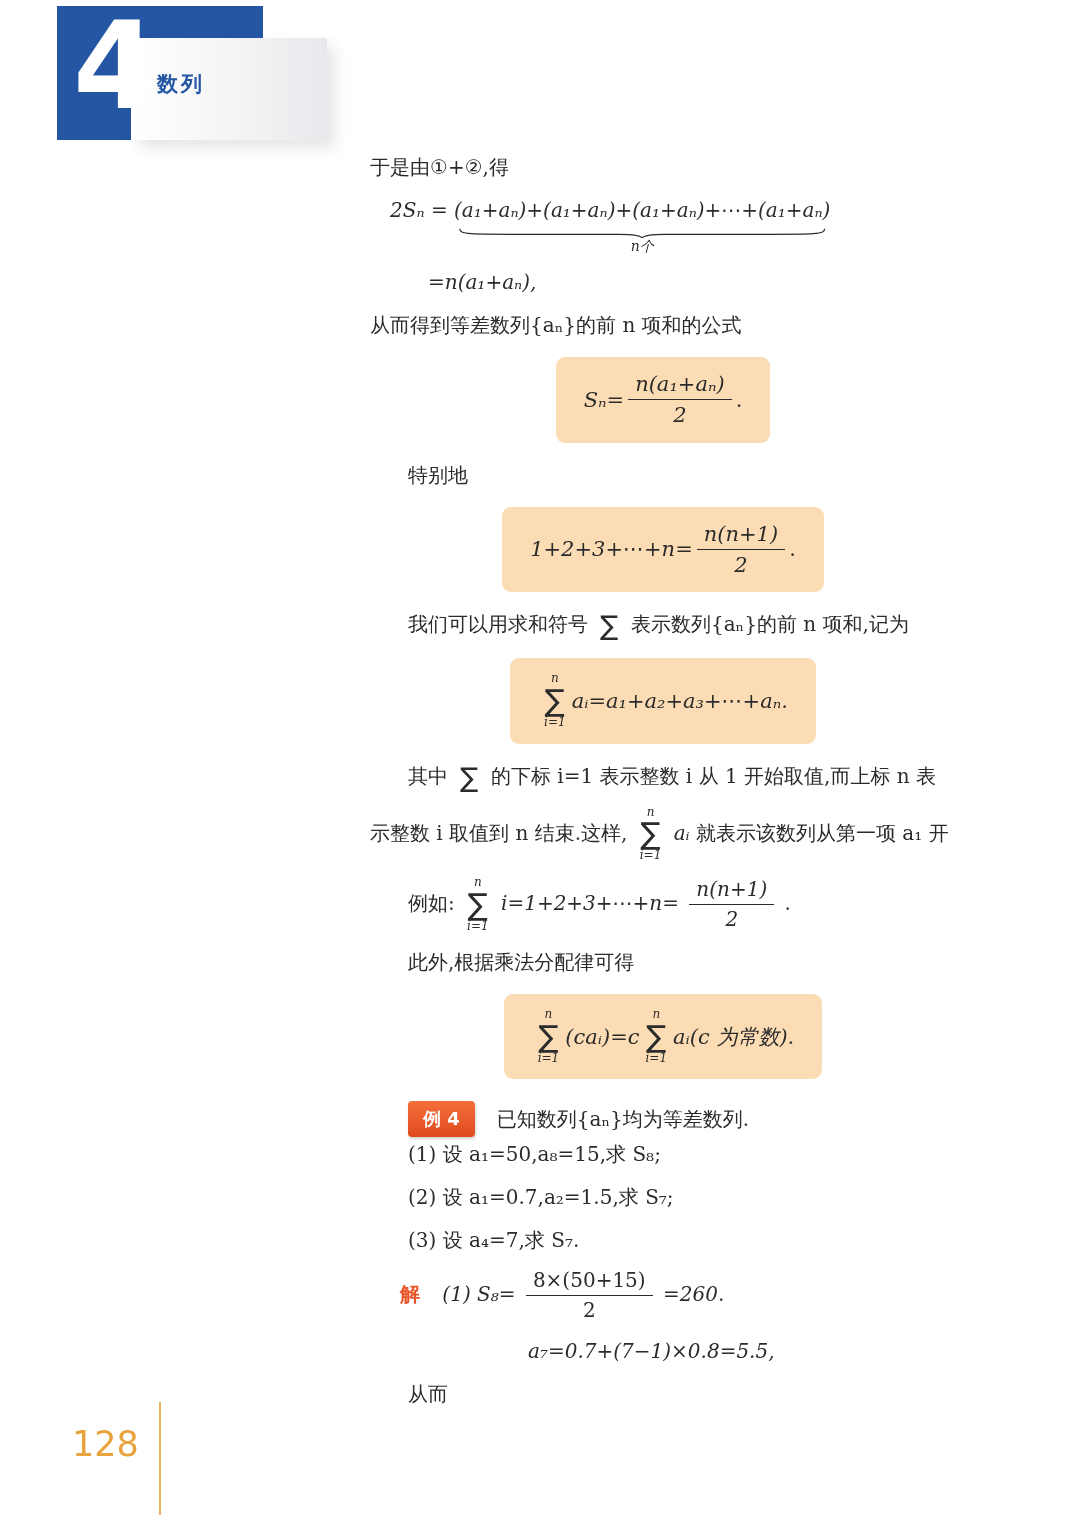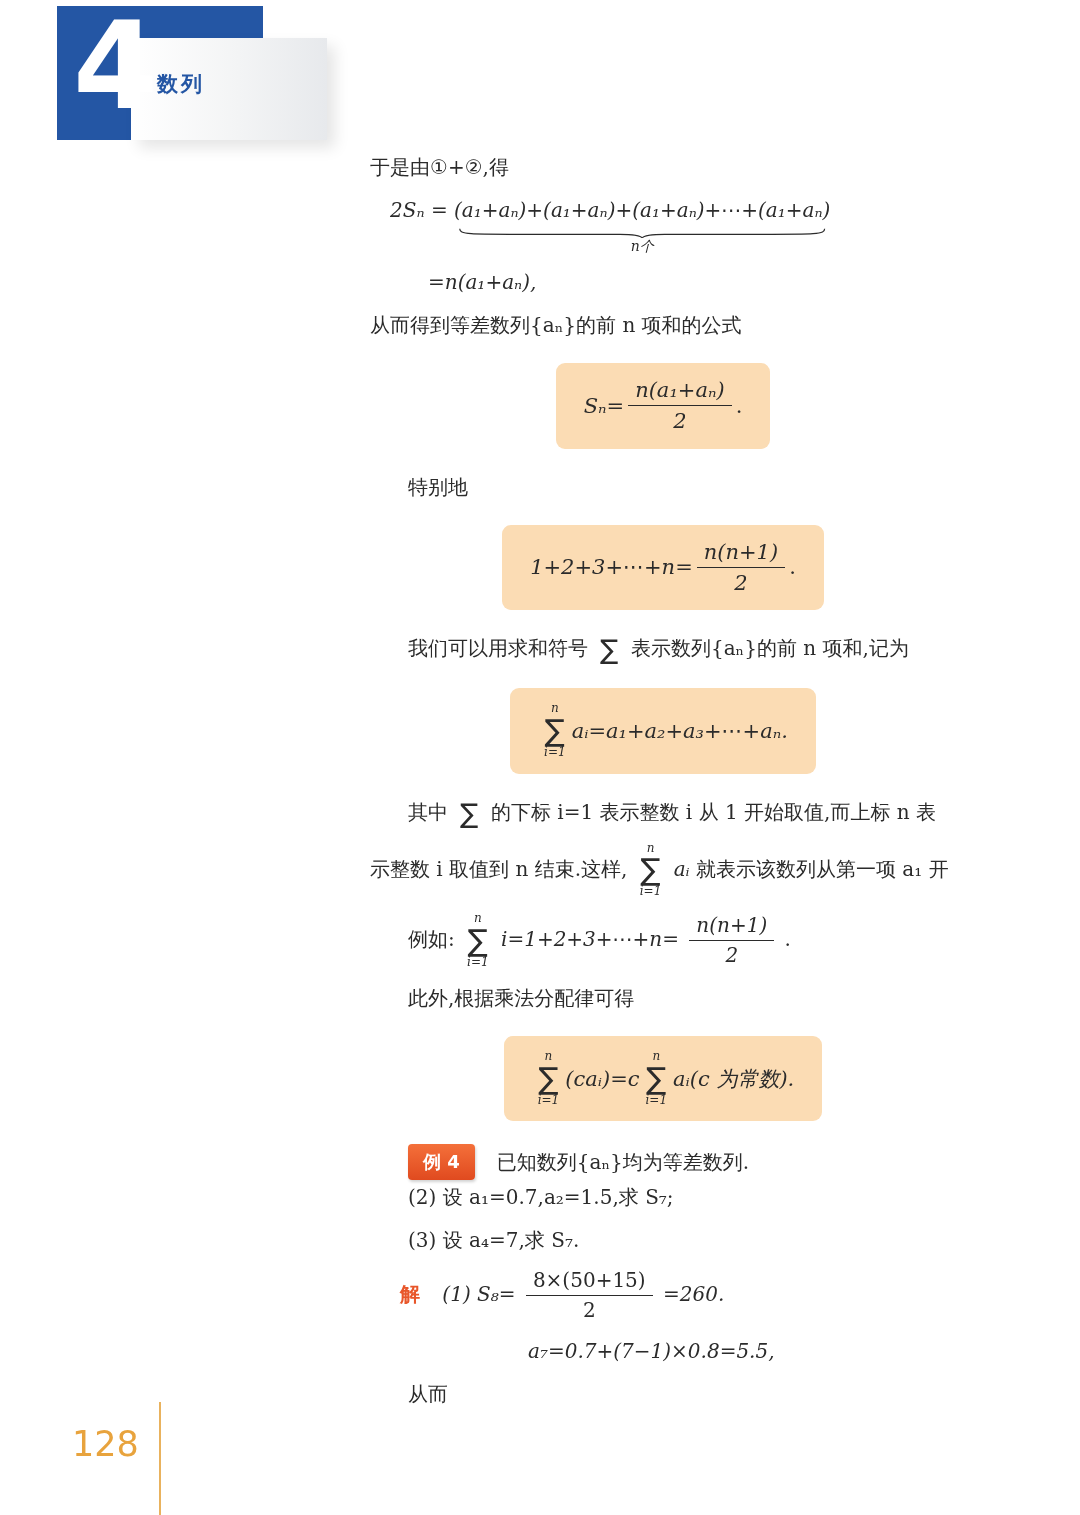--- a/index.html
+++ b/index.html
@@ -39,21 +39,21 @@
   .bigsum .sym{font-size:30px;line-height:1.0;font-style:normal;font-family:"DejaVu Sans","DejaVu Serif",sans-serif;}
   .inline-sigma{font-size:27px;font-style:normal;font-family:"DejaVu Sans",sans-serif;vertical-align:-4px;margin:0 6px;}
   
   .eq1{padding-left:20px;margin-bottom:42px;white-space:nowrap;}
   .terms-wrap{position:relative;display:inline-block;}
   .brace-svg{position:absolute;left:2px;top:100%;width:calc(100% - 4px);height:11px;margin-top:2px;}
   .brace-label{position:absolute;left:50%;top:100%;transform:translateX(-50%);margin-top:14px;font-size:14px;line-height:14px;white-space:nowrap;}
   .eq2{padding-left:58px;}
   
   .hl{
-    background:#fbdcb4;border-radius:9px;width:fit-content;margin:23px auto;
+    background:#fbdcb4;border-radius:9px;width:fit-content;margin:17px auto;
     padding:14px 28px;font-size:21px;display:flex;align-items:center;white-space:nowrap;
   }
   
   .ex-head{margin:22px 0 2px 0;display:flex;align-items:center;}
   .ex-badge{
     display:inline-block;background:linear-gradient(180deg,#f4703a,#e04a1f);
     color:#fff;font-family:"DejaVu Sans",sans-serif;font-weight:bold;font-size:18px;line-height:1;
     padding:9px 15px;border-radius:4px;margin:0 22px 0 38px;box-shadow:1px 2px 3px rgba(0,0,0,0.18);
   }
   .sol-label{color:#e8562a;font-weight:bold;font-style:normal;margin-right:16px;}
@@ -176,20 +176,21 @@
         <span class="lim">i=1</span>
       </span>
       <span>aᵢ(c 为常数).</span>
     </div>
 
     <div class="ex-head">
       <span class="ex-badge">例 4</span>
       <span>已知数列{aₙ}均为等差数列.</span>
     </div>
 
+    <p class="line indent">(1) 设 a₁=50,a₈=15,求 S₈;</p>
     <p class="line indent">(2) 设 a₁=0.7,a₂=1.5,求 S₇;</p>
     <p class="line indent">(3) 设 a₄=7,求 S₇.</p>
 
     <p class="line" style="padding-left:30px;">
       <span class="sol-label">解</span>
       <span class="math">(1) S₈=</span>
       <span class="frac math">
         <span class="num rm">8×(50+15)</span>
         <span class="den rm">2</span>
       </span>

